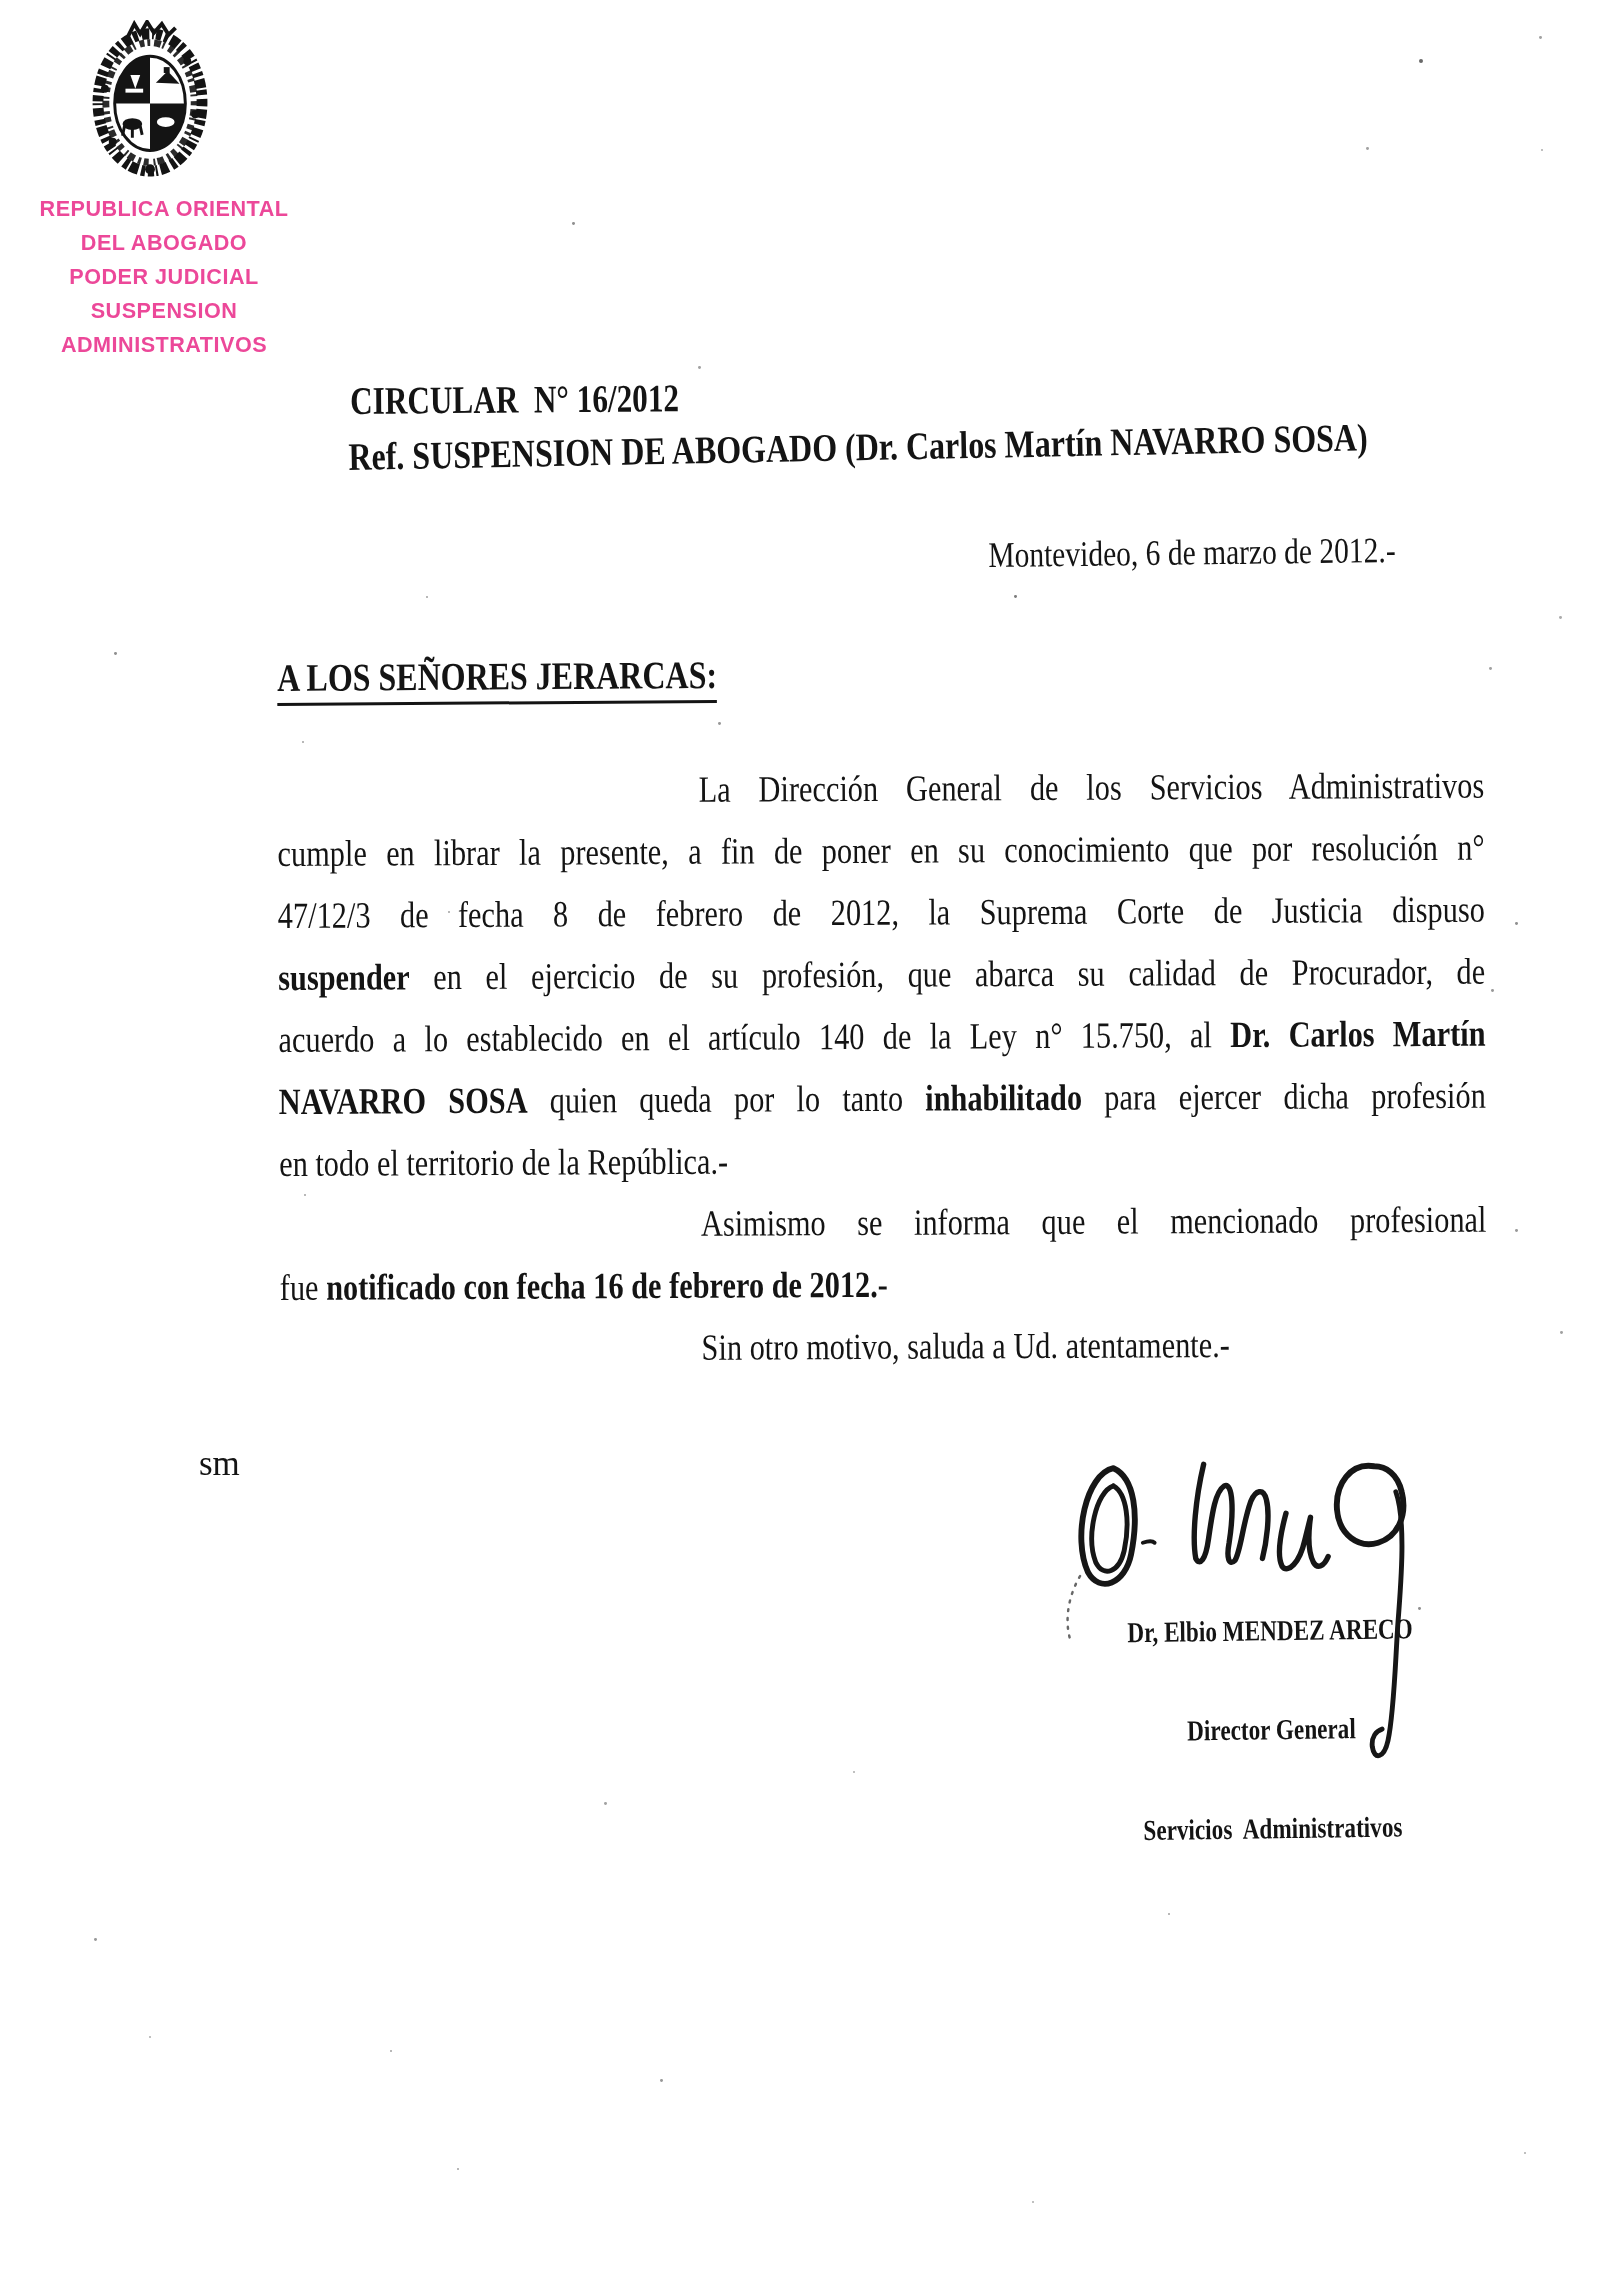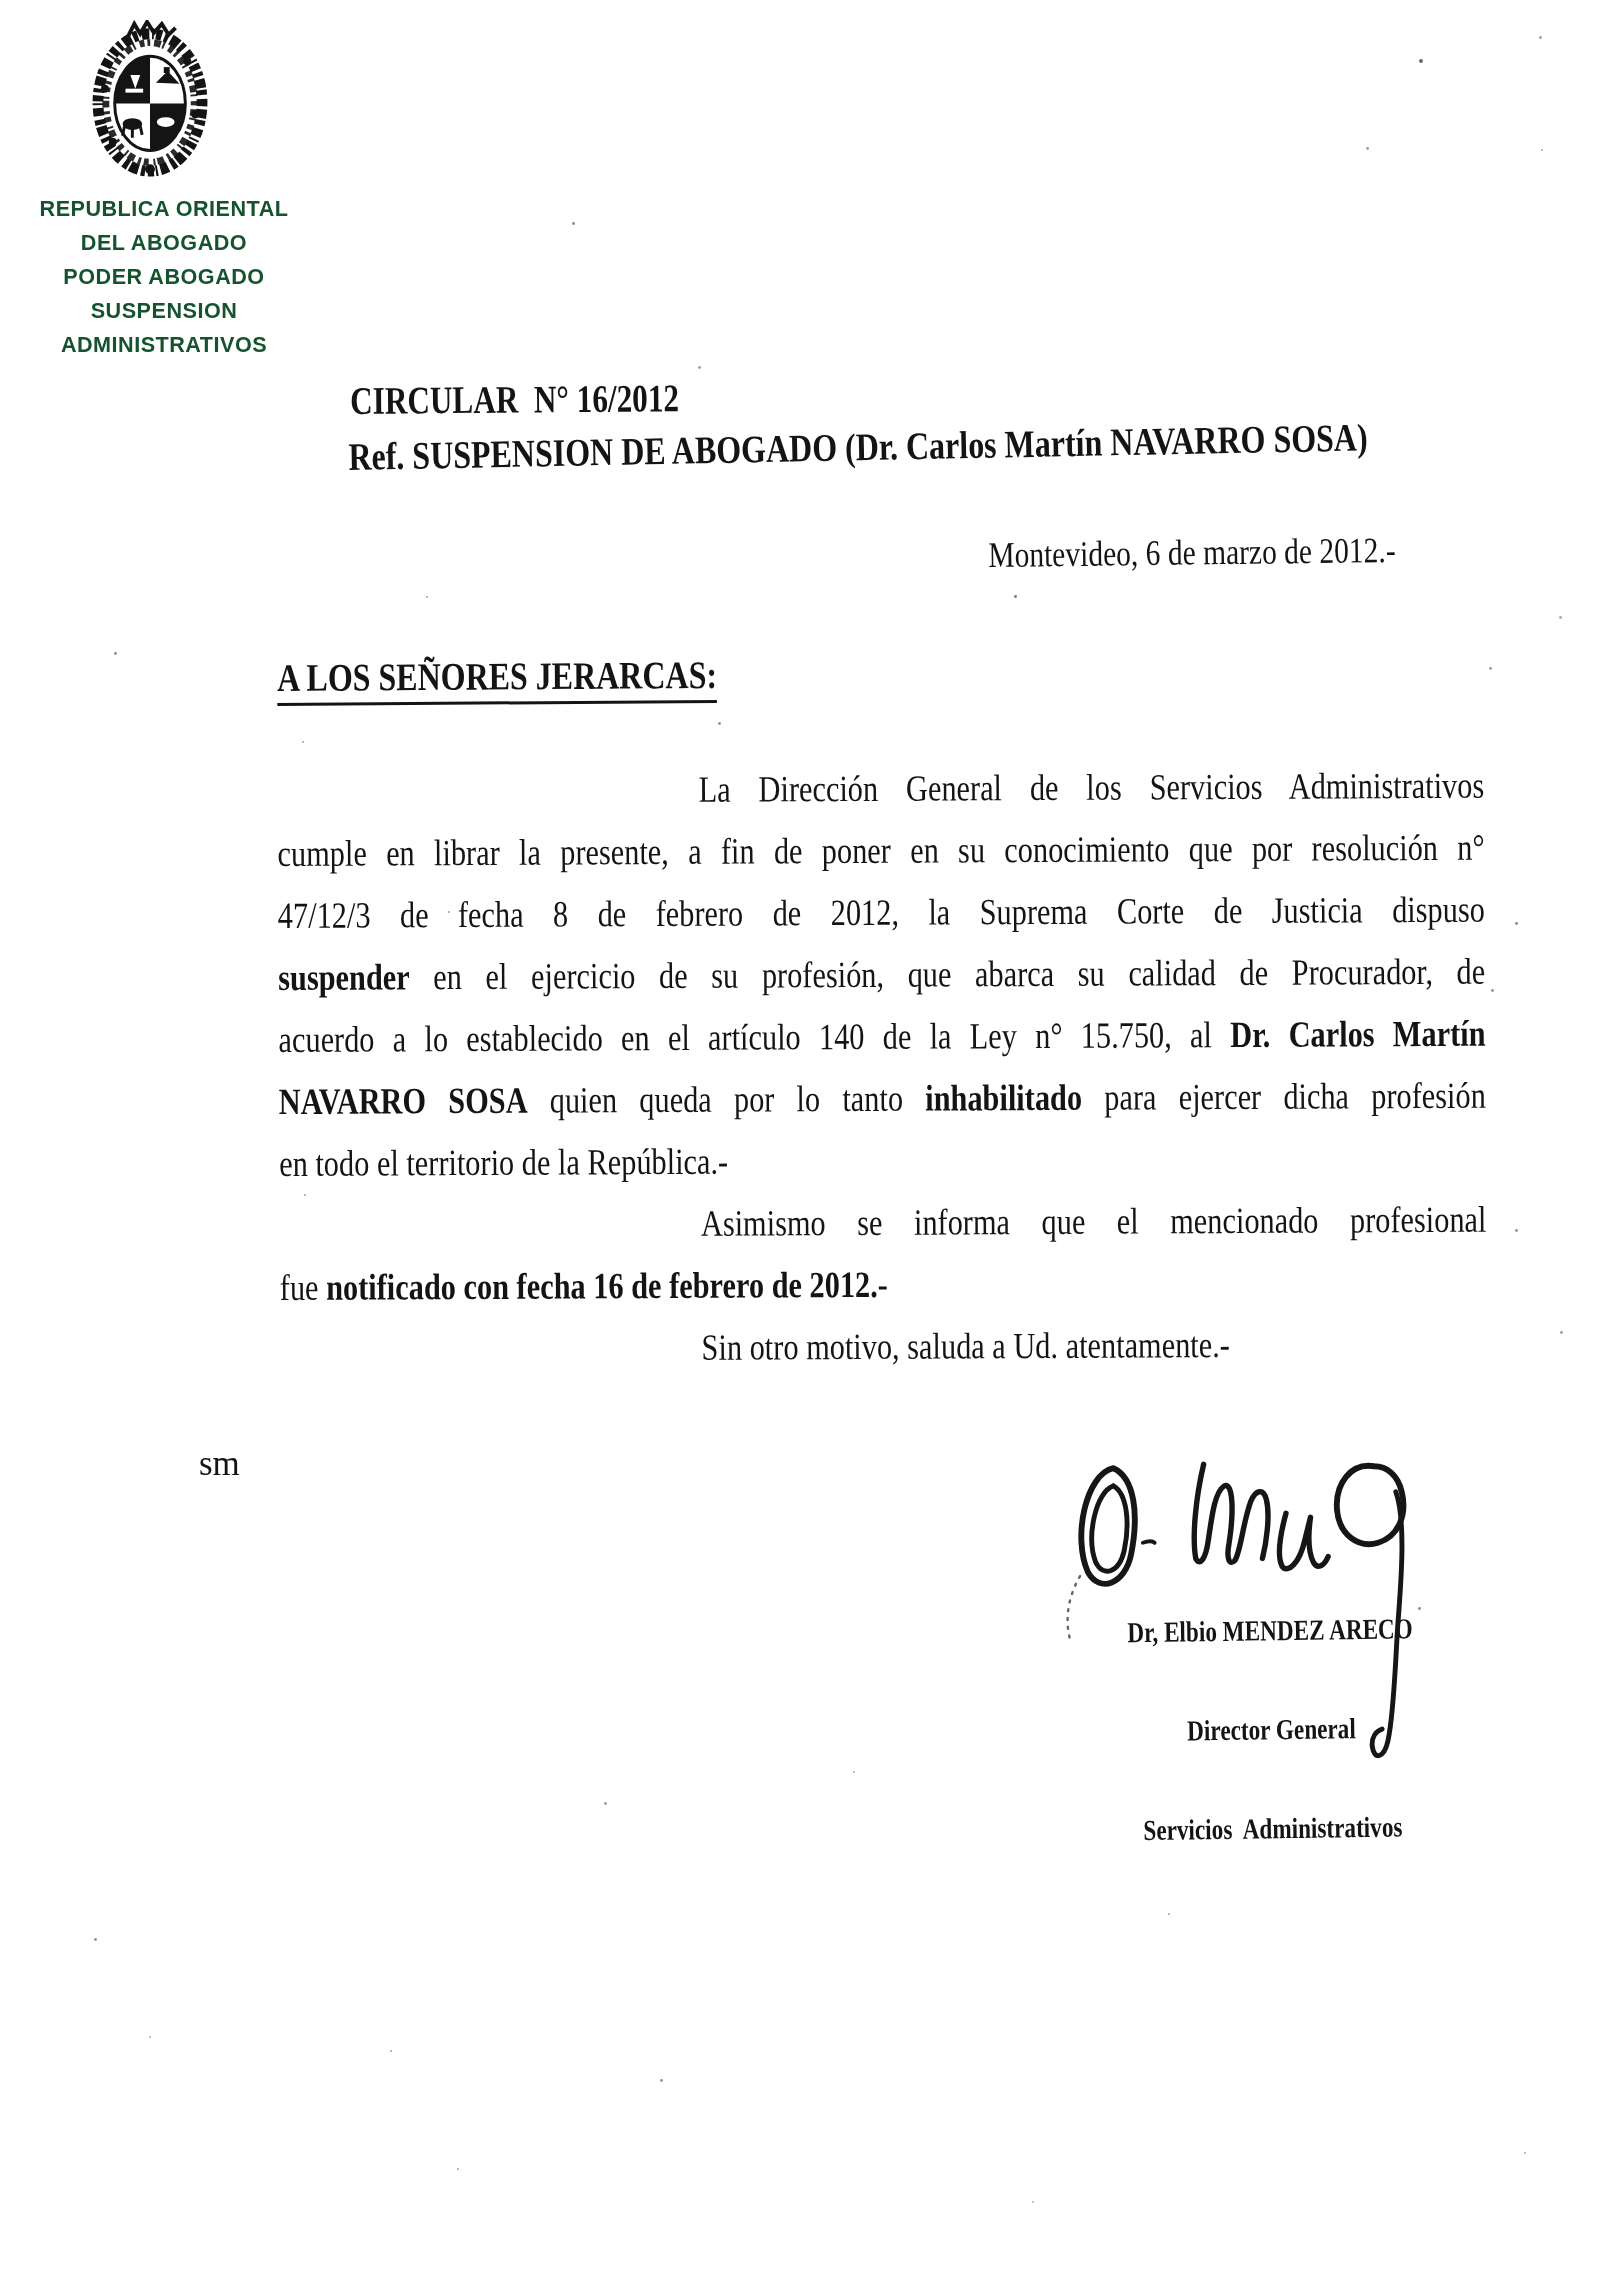--- a/index.html
+++ b/index.html
@@ -10,21 +10,21 @@
     overflow:hidden;
     font-family:"Liberation Serif","DejaVu Serif",serif;
     color:#141414;
   }
   
   .seal{position:absolute;left:91px;top:19.6px;width:120px;height:159px;}
   .lh-text{
     position:absolute;left:24.5px;top:192px;width:279px;
     font-family:"Liberation Sans","DejaVu Sans",sans-serif;
     font-weight:bold;font-size:21.6px;line-height:34px;
-    text-align:center;color:#14532d;letter-spacing:0.5px;
+    text-align:center;color:#ec4899;letter-spacing:0.5px;
   }
   
   .title{
     position:absolute;left:350px;top:378px;
     font-size:39px;font-weight:bold;white-space:pre;
     transform:rotate(-0.5deg) scaleX(0.8);transform-origin:left top;
   }
   .refline{
     position:absolute;left:348px;top:434px;
     font-size:39px;font-weight:bold;white-space:pre;
@@ -93,21 +93,21 @@
       <ellipse cx="42" cy="106" rx="10" ry="6" fill="#141414"></ellipse>
       <path d="M34,108 l-2,10 M42,110 l0,10 M50,108 l2,9" stroke="#141414" stroke-width="3"></path>
 
       <ellipse cx="76" cy="104" rx="9" ry="5" fill="#ffffff"></ellipse>
     </svg>
   </div>
 
   <div class="lh-text">
     <div>REPUBLICA ORIENTAL</div>
     <div>DEL ABOGADO</div>
-    <div>PODER ABOGADO</div>
+    <div>PODER JUDICIAL</div>
     <div>SUSPENSION</div>
     <div>ADMINISTRATIVOS</div>
   </div>
 
   <div class="title">CIRCULAR  N° 16/2012</div>
   <div class="refline">Ref. SUSPENSION DE ABOGADO (Dr. Carlos Martín NAVARRO SOSA)</div>
   <div class="dateline">Montevideo, 6 de marzo de 2012.-</div>
   <div class="salutation">A LOS SEÑORES JERARCAS:</div>
 
   <div class="bodytext" id="body-lines">

